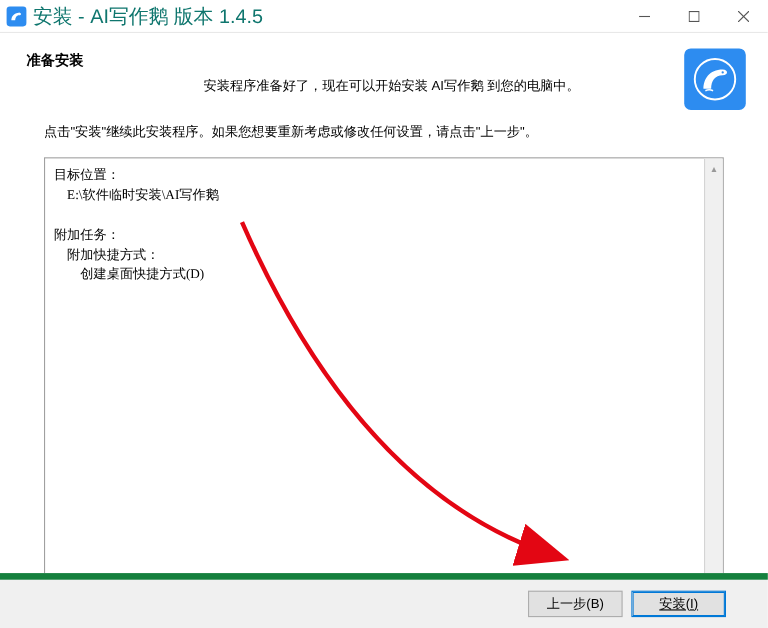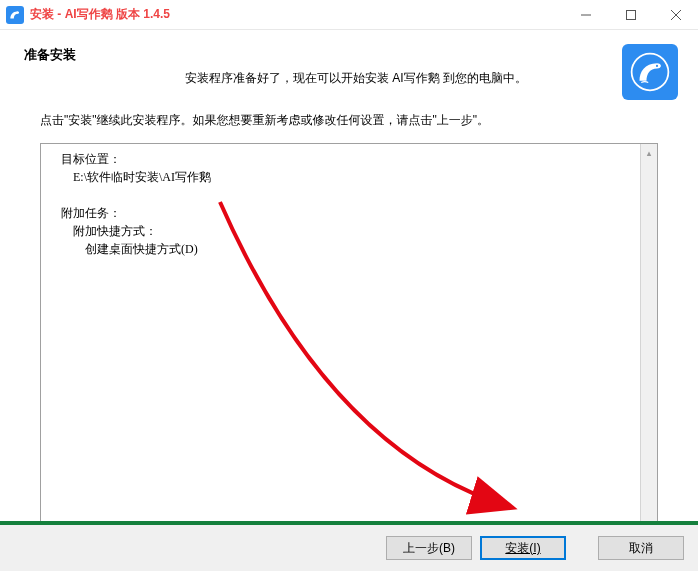--- a/index.html
+++ b/index.html
@@ -23,21 +23,21 @@
       width: 18px;
       height: 18px;
       background: #2d8cf0;
       border-radius: 3px;
       display: flex;
       align-items: center;
       justify-content: center;
       margin-right: 6px;
     }
     .titlebar-icon svg { width: 14px; height: 14px; }
-    .titlebar-title { flex: 1; color: #ef4444; font-size: 12px; font-weight: bold; }
+    .titlebar-title { flex: 1; color: #0f766e; font-size: 18px; }
     .titlebar-controls { display: flex; }
     .titlebar-btn {
       width: 45px;
       height: 30px;
       display: flex;
       align-items: center;
       justify-content: center;
       color: #555;
       cursor: pointer;
     }
@@ -66,21 +66,20 @@
     
     .body-area { padding: 0 40px; }
     .instruction { font-size: 12px; color: #000; margin-bottom: 14px; margin-top: 10px;}
     
     .summary-panel {
       border: 1px solid #a0a0a0;
       background: #fff;
       height: 408px;
       position: relative;
       overflow: hidden;
-      padding-left: 12px;
     }
     .summary-content {
       padding: 6px 8px;
       font-size: 12px;
       line-height: 1.5;
       color: #000;
       font-family: "SimSun", serif;
       white-space: pre;
     }
     .scrollbar-track {
@@ -105,21 +104,21 @@
       top: 192px;
       left: 210px;
       z-index: 10;
     }
     
     .button-bar {
       position: absolute;
       bottom: 0; left: 0; right: 0;
       height: 50px;
       background: #f0f0f0;
-      border-top: 4px solid #15803d;
+      border-top: 6px solid #15803d;
       display: flex;
       align-items: center;
       justify-content: flex-end;
       padding: 0 14px;
       gap: 8px;
     }
     .wiz-btn {
       min-width: 86px;
       height: 24px;
       background: #e1e1e1;
@@ -204,14 +203,13 @@
       <polygon points="0 0, 12 5, 0 10" fill="#e30613"></polygon>
     </marker>
   </defs>
   <path d="M 10 10 Q 120 260 300 315" stroke="#e30613" stroke-width="4" fill="none" marker-end="url(#arrowhead)"></path>
 </svg>
 
 <div class="button-bar">
   <button class="wiz-btn">上一步(B)</button>
   <button class="wiz-btn default">安装(I)</button>
   <div class="btn-gap"></div>
-  <button class="wiz-btn">取消</button>
 </div>
 
 </body></html>

